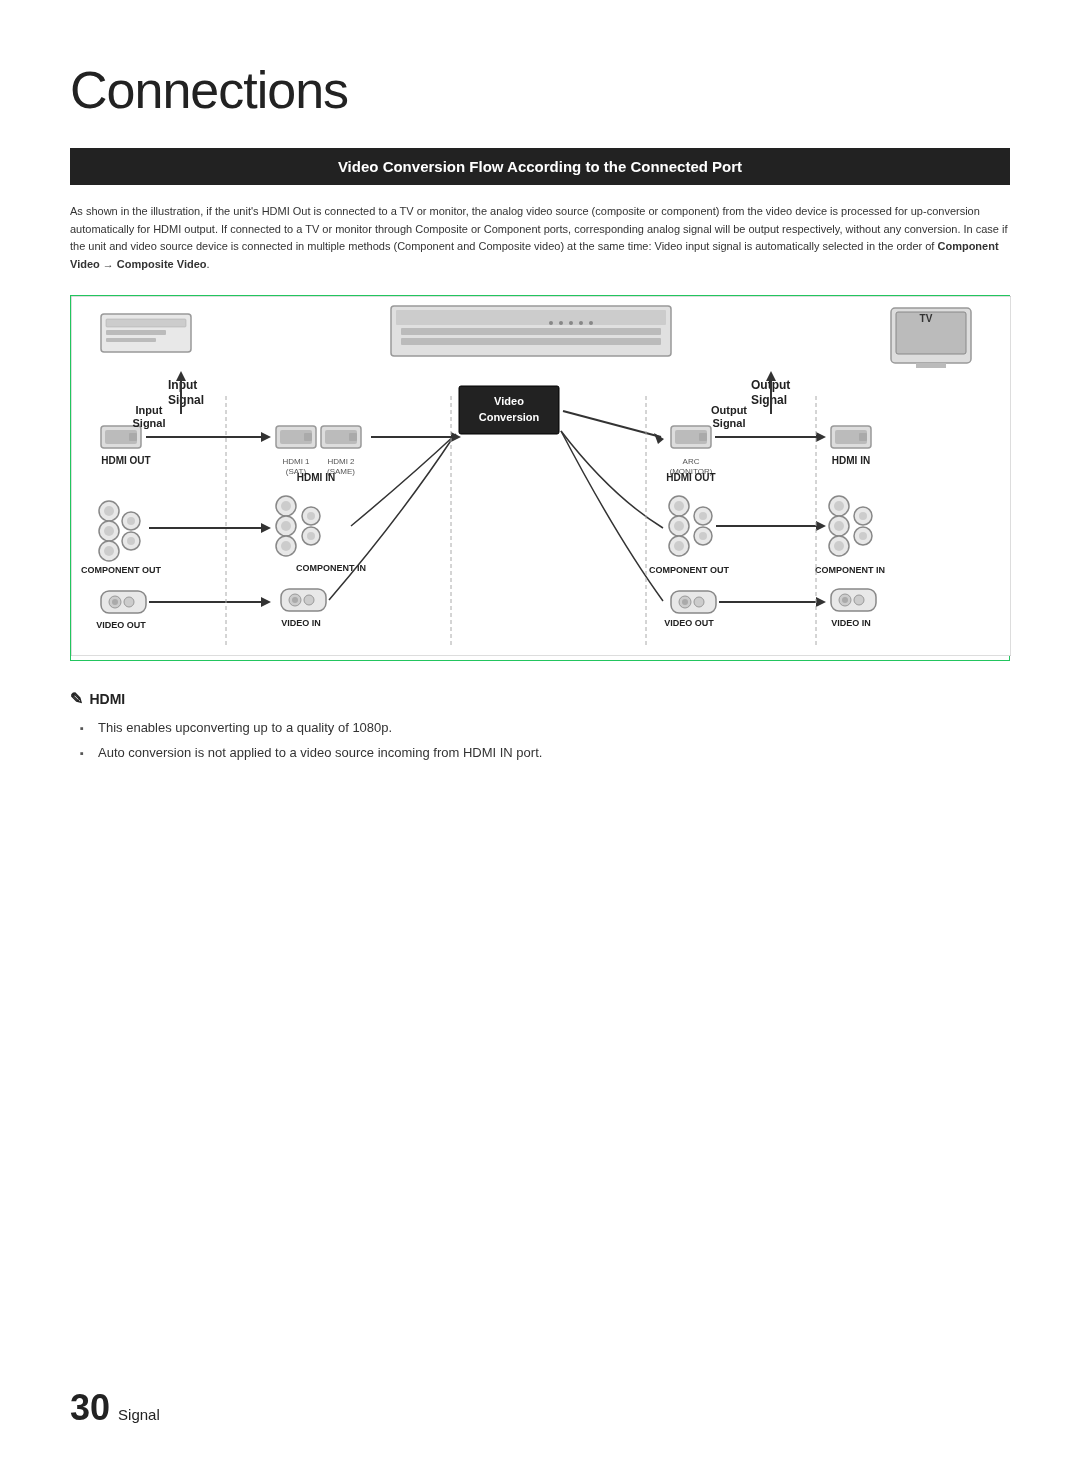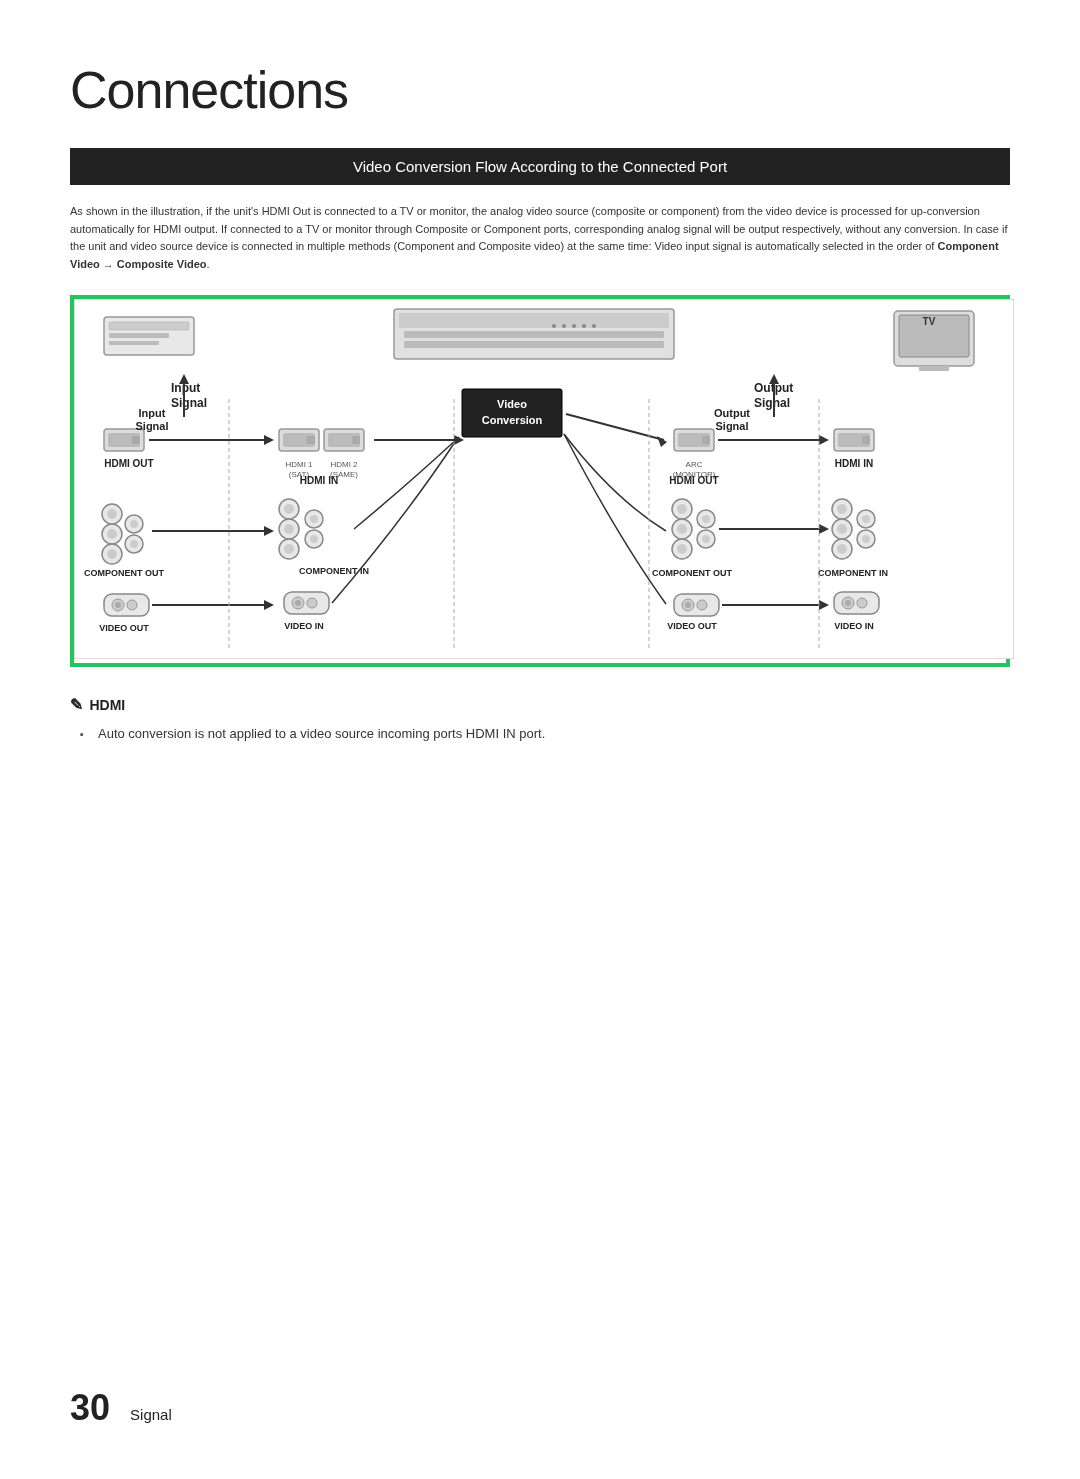--- a/index.html
+++ b/index.html
@@ -19,38 +19,38 @@
       margin-bottom: 28px;
       letter-spacing: -1px;
     }
 
     .section-header {
       background: #222222;
       color: #ffffff;
       text-align: center;
       padding: 10px 20px;
       font-size: 15px;
-      font-weight: normal;
+      font-weight: bold;
       margin-bottom: 18px;
     }
 
     .body-text {
       font-size: 11px;
       line-height: 1.6;
       color: #333;
       margin-bottom: 22px;
     }
 
     .body-text strong {
       font-weight: bold;
     }
 
     
     .diagram-container {
-      border: 4px solid #22c55e;
+      border: 1px solid #22c55e;
       margin-bottom: 28px;
       padding: 0;
       position: relative;
       background: #fff;
     }
 
     
     .note-section {
       margin-top: 10px;
     }
@@ -91,21 +91,21 @@
       top: 2px;
     }
 
     
     .page-footer {
       position: absolute;
       bottom: 50px;
       left: 70px;
       display: flex;
       align-items: baseline;
-      gap: 20px;
+      gap: 8px;
     }
 
     .page-number {
       font-size: 36px;
       font-weight: bold;
       color: #222;
     }
 
     .page-lang {
       font-size: 15px;
@@ -311,20 +311,21 @@
     <text x="658" y="131" font-size="11" font-weight="bold" fill="#222" text-anchor="middle" font-family="Arial">Signal</text>
   </svg>
 </div>
 
 <div class="note-section">
   <div class="note-title">
     <span class="note-icon">✎</span>
     <span>HDMI</span>
   </div>
   <ul class="note-list">
-      <li>Auto conversion is not applied to a video source incoming ports HDMI IN port.</li>
+  <li>This enables upconverting up to a quality of 1080p.</li>
+      <li>Auto conversion is not applied to a video source incoming from HDMI IN port.</li>
     </ul>
 </div>
 
 <div class="page-footer">
   <span class="page-number">30</span>
   <span class="page-lang">Signal</span>
 </div>
 
 </body></html>

